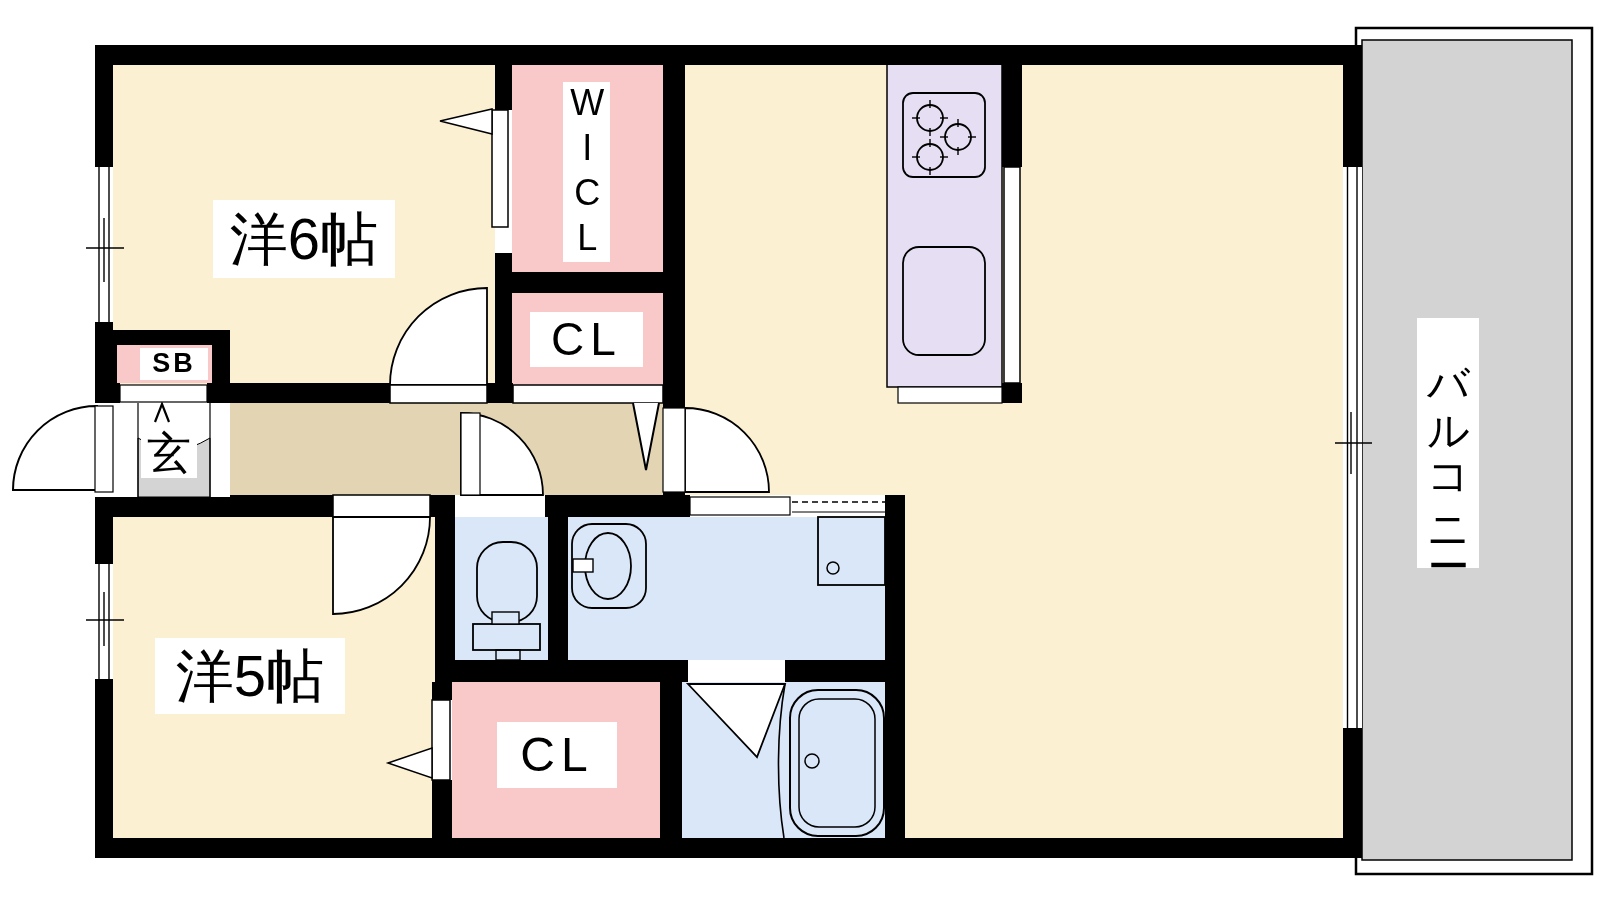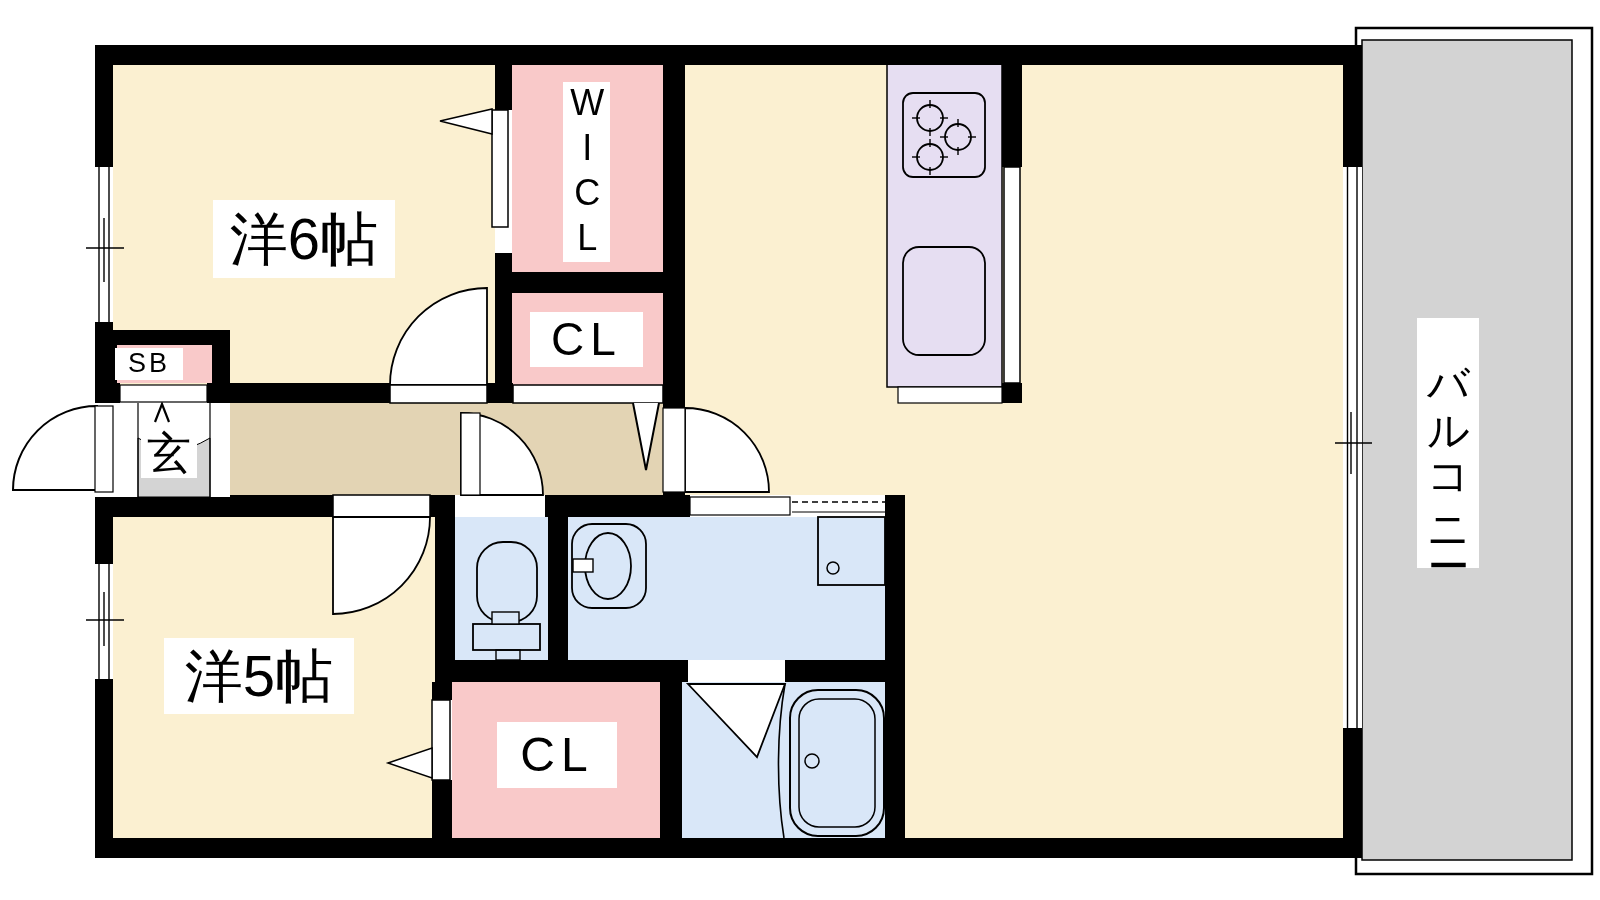--- a/index.html
+++ b/index.html
@@ -14,29 +14,29 @@
   .label{
     position:absolute;
     background:#ffffff;
     color:#000;
     display:flex;align-items:center;justify-content:center;
     line-height:1.02;
     white-space:nowrap;
     z-index:5;
   }
   .lbl-yo6   {left:213px;top:180px;width:182px;height:78px;font-size:58px;margin-top:20px;}
-  .lbl-yo5   {left:164px;top:638px;width:190px;height:76px;font-size:58px;}
+  .lbl-yo5   {left:155px;top:638px;width:190px;height:76px;font-size:58px;}
   .lbl-ldk   {left:928px;top:438px;width:345px;height:78px;font-size:58px;letter-spacing:2px;}
   .lbl-wicl  {left:563px;top:82px;width:47px;height:180px;font-size:36px;
               writing-mode:vertical-rl;text-orientation:upright;letter-spacing:4px;}
   .lbl-balcony{left:1417px;top:318px;width:62px;height:250px;font-size:42px;
               writing-mode:vertical-rl;text-orientation:mixed;letter-spacing:4px;}
   .lbl-cl-up {left:530px;top:312px;width:113px;height:55px;font-size:46px;letter-spacing:6px;}
   .lbl-cl-low{left:497px;top:722px;width:120px;height:66px;font-size:48px;letter-spacing:6px;}
-  .lbl-sb    {left:115px;top:348px;width:68px;height:32px;font-size:27px;letter-spacing:3px;}
+  .lbl-sb    {left:140px;top:348px;width:68px;height:32px;font-size:27px;letter-spacing:3px;font-weight:bold;}
   .lbl-gen   {left:141px;top:428px;width:56px;height:50px;font-size:44px;}
 </style>
 </head>
 <body>
 
 <div class="plan">
 <svg width="1600" height="900" viewBox="0 0 1600 900" xmlns="http://www.w3.org/2000/svg">
 
   <g>
     <rect x="1356" y="28" width="236" height="846" fill="#ffffff" stroke="#000" stroke-width="2.5"></rect>

